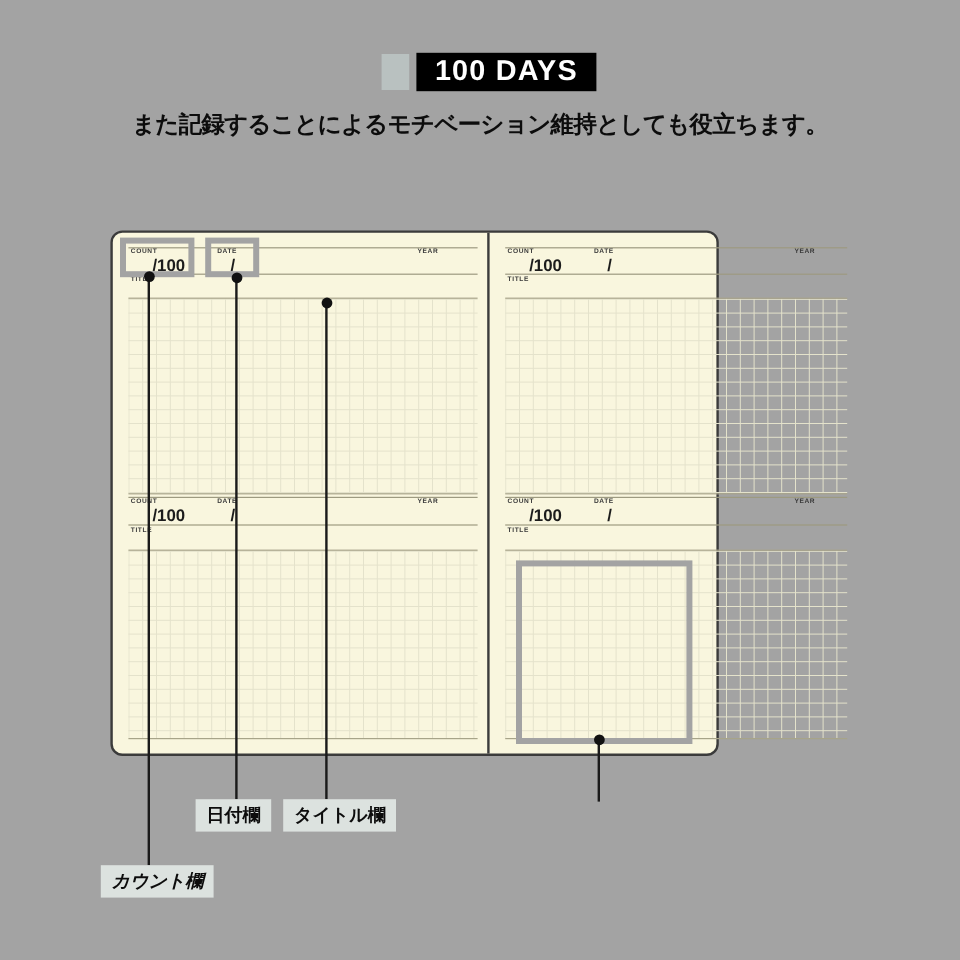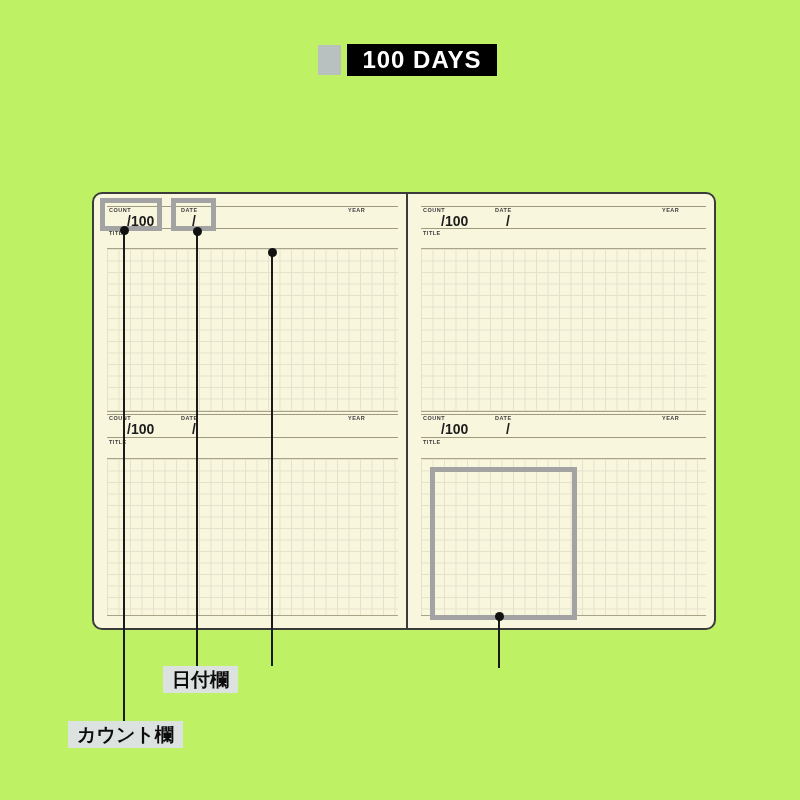--- a/index.html
+++ b/index.html
@@ -1,32 +1,32 @@
 <!DOCTYPE html>
 <html><head>
 <meta charset="utf-8">
 <style>
   html,body{margin:0;padding:0;background:#ffffff;}
   .stage{
-    position:relative;width:800px;height:800px;background:#bef264;overflow:hidden;
+    position:relative;width:800px;height:800px;background:#a3a3a3;overflow:hidden;
     font-family:"Liberation Sans","DejaVu Sans",sans-serif;color:#111;
   }
   
   .swatch{position:absolute;left:318px;top:45px;width:23px;height:30px;background:#b9c1c0;}
   .badge{
     position:absolute;left:347px;top:44px;width:150px;height:32px;background:#000;
     color:#fff;font-size:24px;font-weight:bold;letter-spacing:1px;
     display:flex;align-items:center;justify-content:center;
   }
   
   .desc{position:absolute;left:0;top:91px;width:800px;text-align:center;
     font-size:19.5px;line-height:26.5px;font-weight:bold;color:#0c0c0c;letter-spacing:-0.5px;}
   
   .spread{
-    position:absolute;left:92px;top:192px;width:624px;height:438px;
+    position:absolute;left:92px;top:192px;width:507px;height:438px;
     background:#f9f6de;border:2px solid #3b3b3b;border-radius:10px;box-sizing:border-box;
   }
   .gutter{position:absolute;left:312px;top:0;width:2px;height:434px;background:#3b3b3b;}
   .half{position:absolute;top:0;height:434px;}
   .half.left{left:0;width:312px;}
   .half.right{left:314px;width:306px;}
   
   .rule{position:absolute;left:13px;right:8px;height:1px;background:#9d9a80;}
   .flabel{position:absolute;font-size:5.5px;font-weight:bold;letter-spacing:0.5px;color:#3a3a3a;}
   .fvalue{position:absolute;font-size:14px;font-weight:600;color:#1c1c1c;}
@@ -58,38 +58,39 @@
   .cl-title{left:271px;top:252px;height:414px;}
   .cl-memo{left:498px;top:616px;height:52px;}
   .dot{position:absolute;width:9px;height:9px;border-radius:50%;background:#111;}
   .d-count{left:119.5px;top:226px;}
   .d-date{left:192.5px;top:227px;}
   .d-title{left:267.5px;top:248px;}
   .d-memo{left:494.5px;top:612px;}
   
   .clabel{
     position:absolute;height:27px;background:#dce2df;color:#0c0c0c;
-    font-size:19px;font-weight:bold;line-height:27px;padding:0 9px;white-space:nowrap;
+    font-size:15px;font-weight:bold;line-height:27px;padding:0 9px;white-space:nowrap;
   }
   .lb-date{left:163px;top:666px;}
   .lb-title{left:236px;top:666px;}
   .lb-memo{left:384px;top:667px;}
-  .lb-count{left:68px;top:721px;}
+  .lb-count{left:84px;top:721px;font-style:italic;}
 </style>
 </head>
 <body>
 
 <div class="stage">
 
   <div class="swatch"></div>
   <div class="badge">
     <span>100 DAYS</span>
   </div>
 
   <div class="desc">
+    <div>また記録することによるモチベーション維持としても役立ちます。</div>
   </div>
 
   <div class="spread">
     <div class="gutter"></div>
 
     <div class="half left">
 
       <div>
         <div class="rule r1"></div>
         <span class="flabel lab1 c-count">COUNT</span>
@@ -150,15 +151,16 @@
   <div class="cline cl-count"></div>
   <div class="dot d-count"></div>
   <div class="cline cl-date"></div>
   <div class="dot d-date"></div>
   <div class="cline cl-title"></div>
   <div class="dot d-title"></div>
   <div class="cline cl-memo"></div>
   <div class="dot d-memo"></div>
 
   <div class="clabel lb-date">日付欄</div>
+  <div class="clabel lb-title">タイトル欄</div>
   <div class="clabel lb-count">カウント欄</div>
 
 </div>
 
 </body></html>

